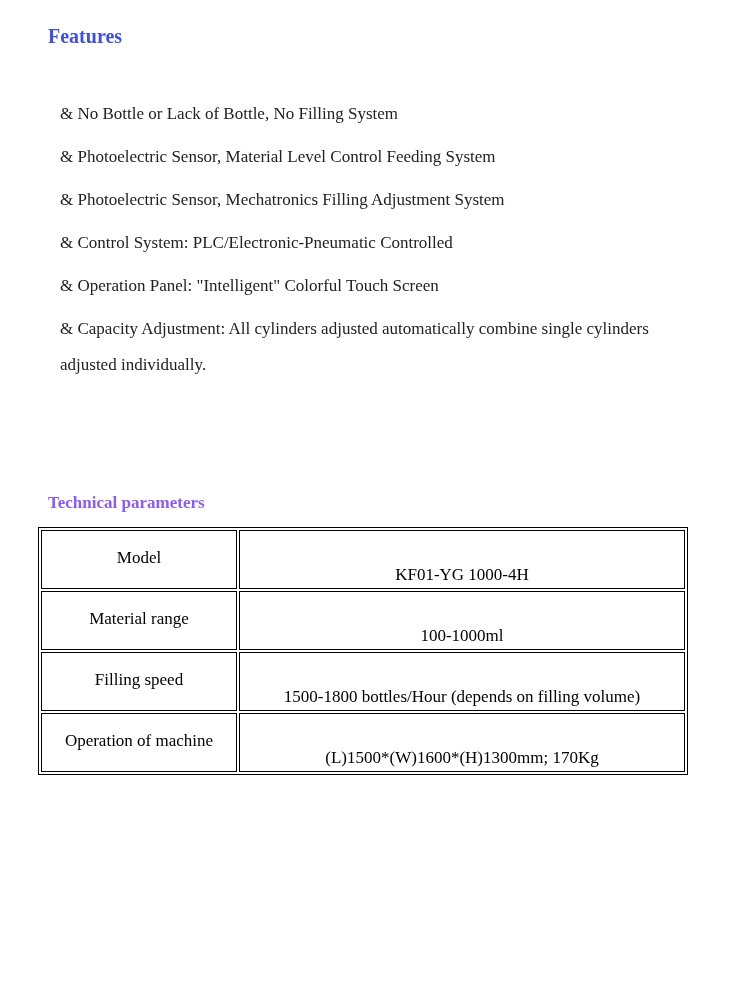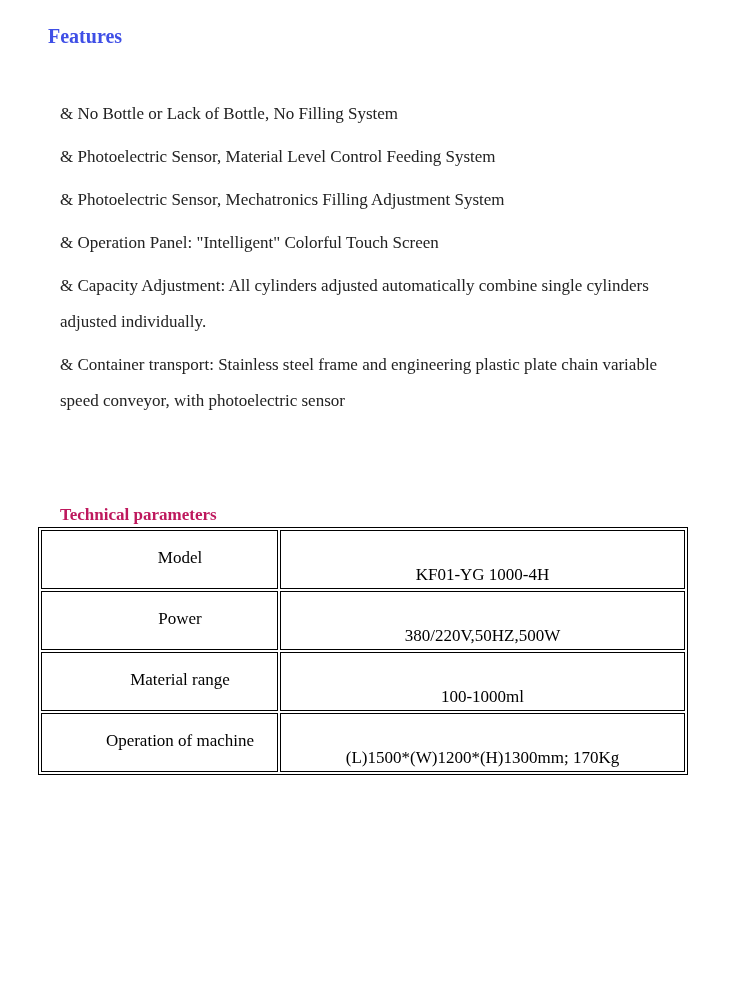--- a/index.html
+++ b/index.html
@@ -42,25 +42,25 @@
       padding: 0;
       position: relative;
     }
     .feature-item.single {
       height: 36px;
     }
     .heading-tech {
       position: absolute;
       left: 48px;
       top: 492px;
-      margin: 12px;
+      margin: 0;
       font-size: 17px;
       font-weight: bold;
       line-height: 22px;
-      color: #be185d;
+      color: #8b5cf6;
     }
     table.params {
       position: absolute;
       left: 38px;
       top: 527px;
       width: 650px;
       border: 1px solid #000;
       border-collapse: separate;
       border-spacing: 2px;
       color: #000;
@@ -71,59 +71,58 @@
     table.params td {
       border: 1px solid #000;
       height: 57px;
       padding: 0;
       text-align: center;
       vertical-align: middle;
       line-height: 20px;
     }
     table.params td.label-cell {
       width: 194px;
-      padding-left: 41px;
     }
     table.params td.label-cell span {
       position: relative;
       top: -2px;
     }
     table.params td.value-cell span {
       position: relative;
       top: 15px;
     }
   </style>
 </head>
 <body>
 
 <h2 class="heading-features">Features</h2>
 
 <ul class="features-list">
   <li class="feature-item single">&amp; No Bottle or Lack of Bottle, No Filling System</li>
   <li class="feature-item single">&amp; Photoelectric Sensor, Material Level Control Feeding System</li>
   <li class="feature-item single">&amp; Photoelectric Sensor, Mechatronics Filling Adjustment System</li>
+  <li class="feature-item single">&amp; Control System: PLC/Electronic-Pneumatic Controlled</li>
   <li class="feature-item single">&amp; Operation Panel: "Intelligent" Colorful Touch Screen</li>
   <li class="feature-item">&amp; Capacity Adjustment: All cylinders adjusted automatically combine single cylinders adjusted individually.</li>
-  <li class="feature-item">&amp; Container transport: Stainless steel frame and engineering plastic plate chain variable speed conveyor, with photoelectric sensor</li>
 </ul>
 
 <h3 class="heading-tech">Technical parameters</h3>
 
 <table class="params">
   <tbody>
     <tr>
       <td class="label-cell"><span>Model</span></td>
       <td class="value-cell"><span>KF01-YG 1000-4H</span></td>
     </tr>
     <tr>
-      <td class="label-cell"><span>Power</span></td>
-      <td class="value-cell"><span>380/220V,50HZ,500W</span></td>
-    </tr>
-    <tr>
       <td class="label-cell"><span>Material range</span></td>
       <td class="value-cell"><span>100-1000ml</span></td>
     </tr>
     <tr>
+      <td class="label-cell"><span>Filling speed</span></td>
+      <td class="value-cell"><span>1500-1800 bottles/Hour (depends on filling volume)</span></td>
+    </tr>
+    <tr>
       <td class="label-cell"><span>Operation of machine</span></td>
-      <td class="value-cell"><span>(L)1500*(W)1200*(H)1300mm; 170Kg</span></td>
+      <td class="value-cell"><span>(L)1500*(W)1600*(H)1300mm; 170Kg</span></td>
     </tr>
   </tbody>
 </table>
 
 </body></html>

